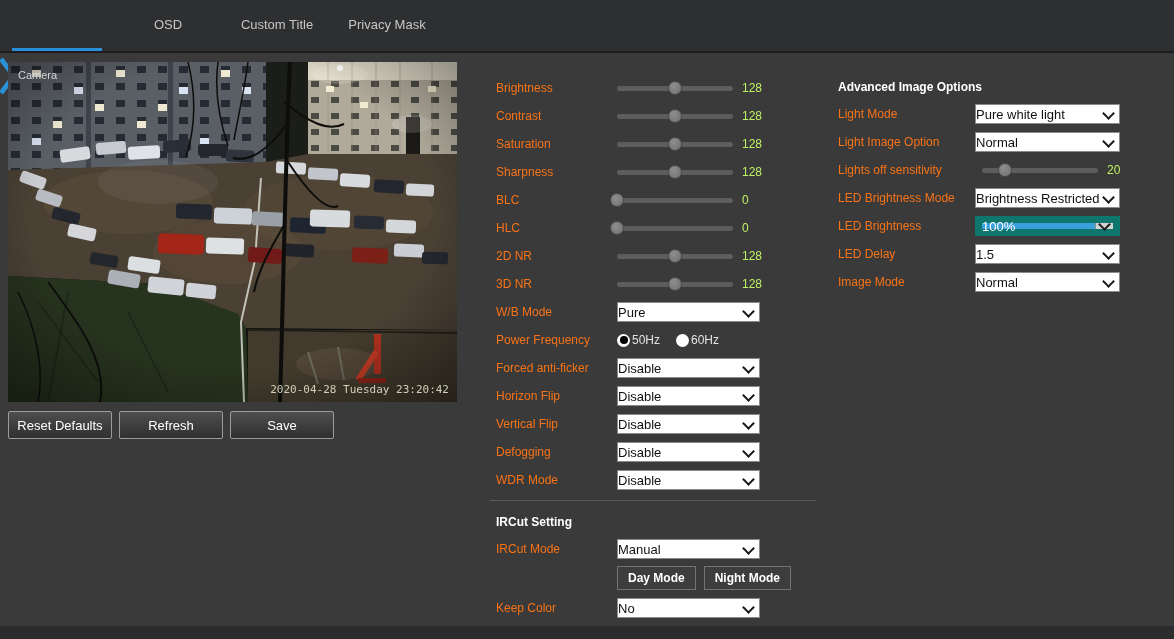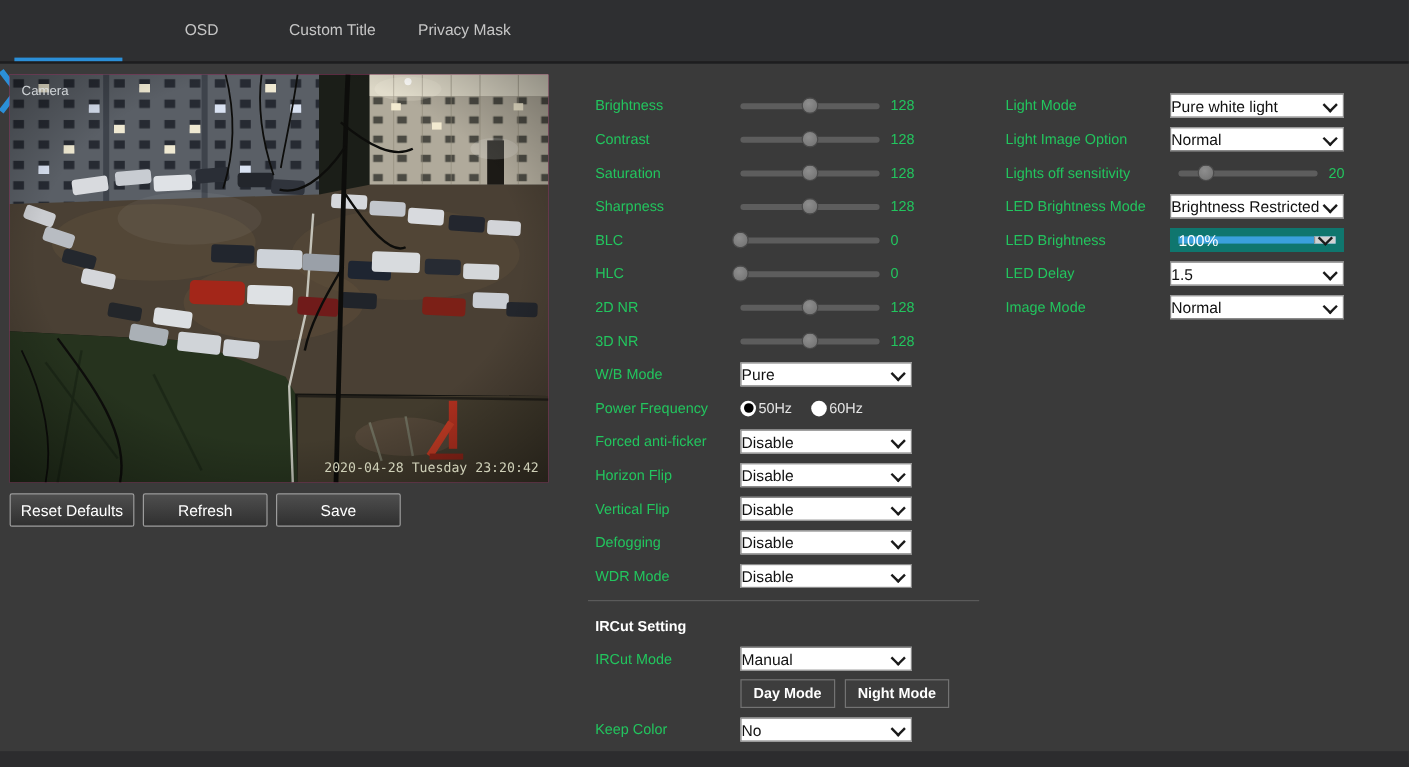--- a/index.html
+++ b/index.html
@@ -21,28 +21,28 @@
   .edge-arrow{position:absolute;left:0;top:55px;}
   
   .preview{position:absolute;left:8px;top:62px;width:449px;height:340px;background:#ec4899;}
   
   .btn-row{position:absolute;left:8px;top:411px;display:flex;gap:7px;}
   .act-btn{width:104px;height:28px;background:linear-gradient(#4e4e4e,#303030);border:1px solid #9c9c9c;border-radius:2px;color:#fff;font-size:13px;font-family:"Liberation Sans",sans-serif;cursor:pointer;}
   
   .col-mid{position:absolute;left:496px;top:74px;width:332px;}
   .col-right{position:absolute;left:838px;top:74px;width:332px;}
   .row{height:28px;display:flex;align-items:center;}
-  .lbl{width:121px;color:#22c55e;font-size:12px;flex:none;}
+  .lbl{width:121px;color:#f97316;font-size:12px;flex:none;}
   .col-right .lbl{width:137px;}
   .section-title{height:26px;line-height:26px;font-weight:bold;color:#fff;font-size:12px;}
   
   .slider{position:relative;width:116px;height:14px;flex:none;cursor:pointer;}
   .slider .track{position:absolute;left:0;right:0;top:5px;height:5px;background:#5d5d5d;border-radius:3px;}
   .slider .thumb{position:absolute;top:0;left:0;width:14px;height:14px;border-radius:50%;background:radial-gradient(circle at 40% 35%, #8e8e8e, #6f6f6f);border:1px solid #4a4a4a;box-sizing:border-box;}
-  .slider-val{margin-left:9px;color:#22c55e;font-size:12px;}
+  .slider-val{margin-left:9px;color:#bef264;font-size:12px;}
   .col-right .slider{margin-left:7px;}
   
   .sel{position:relative;width:143px;height:20px;background:#ffffff;border:1px solid #8a8a8a;box-sizing:border-box;display:flex;align-items:center;font-size:13px;color:#111;cursor:pointer;flex:none;}
   .col-right .sel{width:145px;}
   .sel .txt{padding-left:0;white-space:nowrap;overflow:hidden;max-width:calc(100% - 20px);text-align:right;}
   .chev{width:7px;height:7px;border-right:2px solid #1a1a1a;border-bottom:2px solid #1a1a1a;transform:rotate(45deg);}
   .sel > .chev{position:absolute;right:6px;top:4px;}
   .sel.hl{background:#3aa0dc;border:7px solid #0f766e;}
   .sel.hl .txt{color:#fff;}
   .sel.hl .arrowbox{position:absolute;right:0;top:0;bottom:0;width:17px;background:#d2d2d2;border-left:1px solid #909090;display:flex;align-items:center;justify-content:center;}
@@ -363,20 +363,21 @@
   <div class="row" style="margin-top:2px;">
     <span class="lbl">Keep Color</span>
     <div class="sel">
         <span class="txt">No</span>
         <span class="chev"></span>
       </div>
   </div>
 </div>
 
 <div class="col-right">
+  <div class="section-title">Advanced Image Options</div>
 
   <div class="row">
     <span class="lbl">Light Mode</span>
     <div class="sel">
         <span class="txt">Pure white light</span>
         <span class="chev"></span>
       </div>
   </div>
   <div class="row">
     <span class="lbl">Light Image Option</span>

